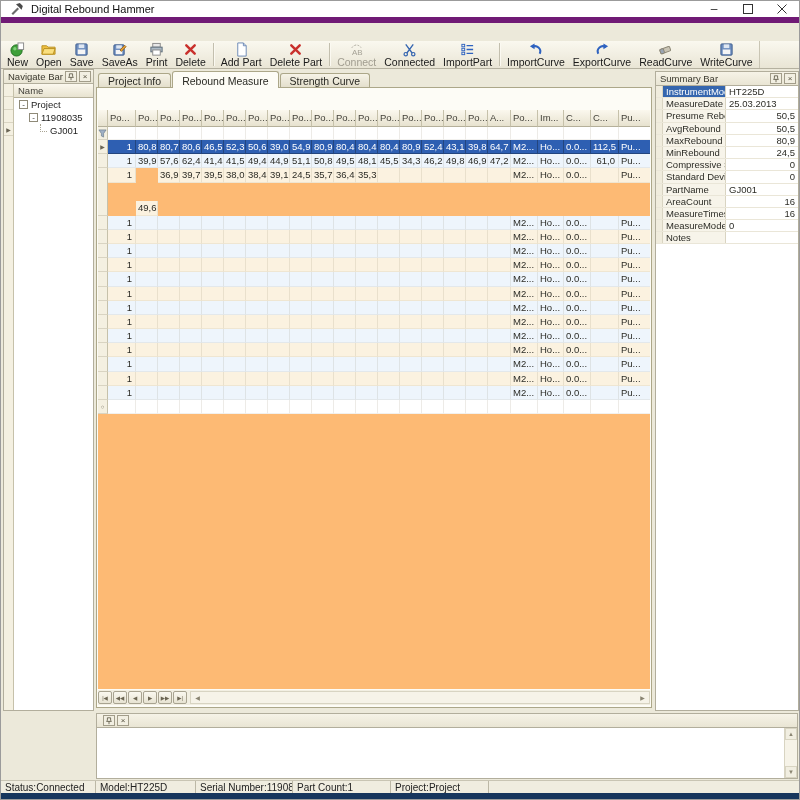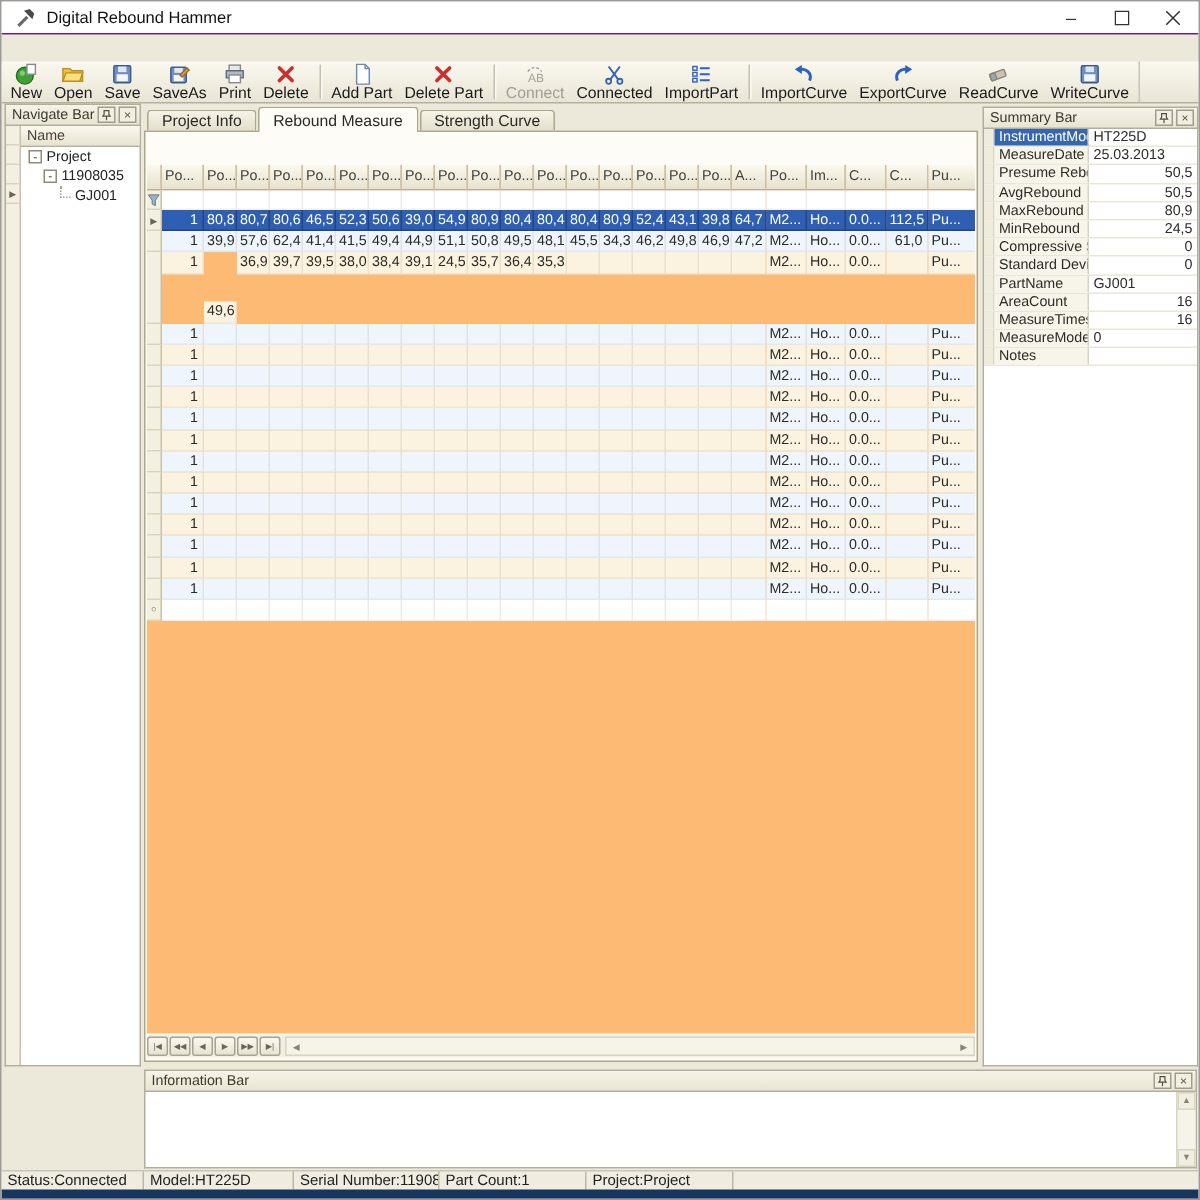--- a/index.html
+++ b/index.html
@@ -3,21 +3,21 @@
 <meta charset="utf-8">
 <style>
   * { box-sizing: border-box; margin:0; padding:0; }
   html,body { width:800px; height:800px; overflow:hidden; background:#ece9da;
               font-family:"Liberation Sans", sans-serif; }
   #app { position:relative; width:800px; height:800px; background:#ece9da;
          border:1px solid #9b9b9b; overflow:hidden; }
 
   
   .titlebar { position:absolute; top:0; left:0; right:0; height:22px; background:#ffffff;
-              display:flex; align-items:center; border-bottom:1px solid #701a75; }
+              display:flex; align-items:center; border-bottom:6px solid #701a75; }
   .titlebar .appicon { width:14px; height:14px; margin:0 7px 0 9px; }
   .titlebar .title { font-size:11px; color:#111; }
   .win-controls { margin-left:auto; display:flex; height:100%; }
   .win-btn { width:34px; height:100%; display:flex; align-items:center; justify-content:center;
              font-size:12px; color:#333; }
   .win-btn svg { width:10px; height:10px; }
 
   
   .menubar { position:absolute; top:23px; left:0; right:0; height:17px;
              background:linear-gradient(#f7f5ec,#eeebdd); border-bottom:1px solid #d8d4c4;
@@ -973,21 +973,20 @@
             <div class="sp-ind"></div>
             <div class="sp-label">Notes</div>
             <div class="sp-value"></div>
           </div>
         </div>
     </div>
   </div>
 
   <div class="info-panel">
     <div class="pcap">
-      <span class="cap-title">Information Bar</span>
       <span class="cap-btn">
           <svg viewBox="0 0 10 10">
             <path d="M3 1 h4 v3 l1 1.5 H2 L3 4 z" fill="none" stroke="#55503f"></path>
             <path d="M5 5.5 v3.5" stroke="#55503f"></path>
           </svg>
         </span>
       <span class="cap-btn">×</span>
     </div>
     <div class="info-body">
       <div class="info-text"></div>

